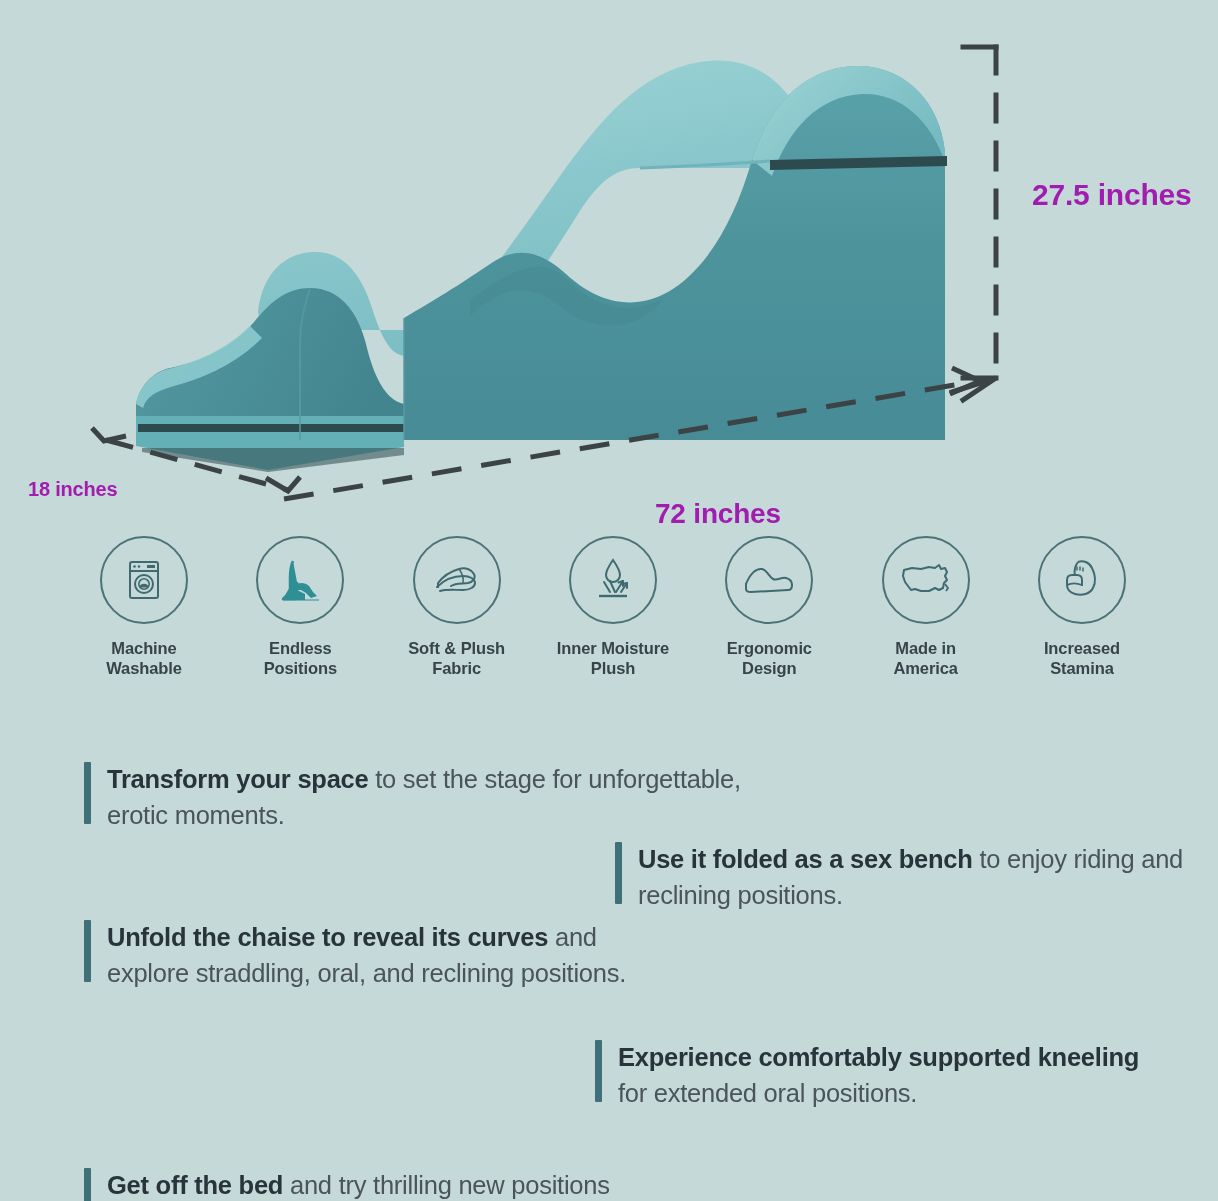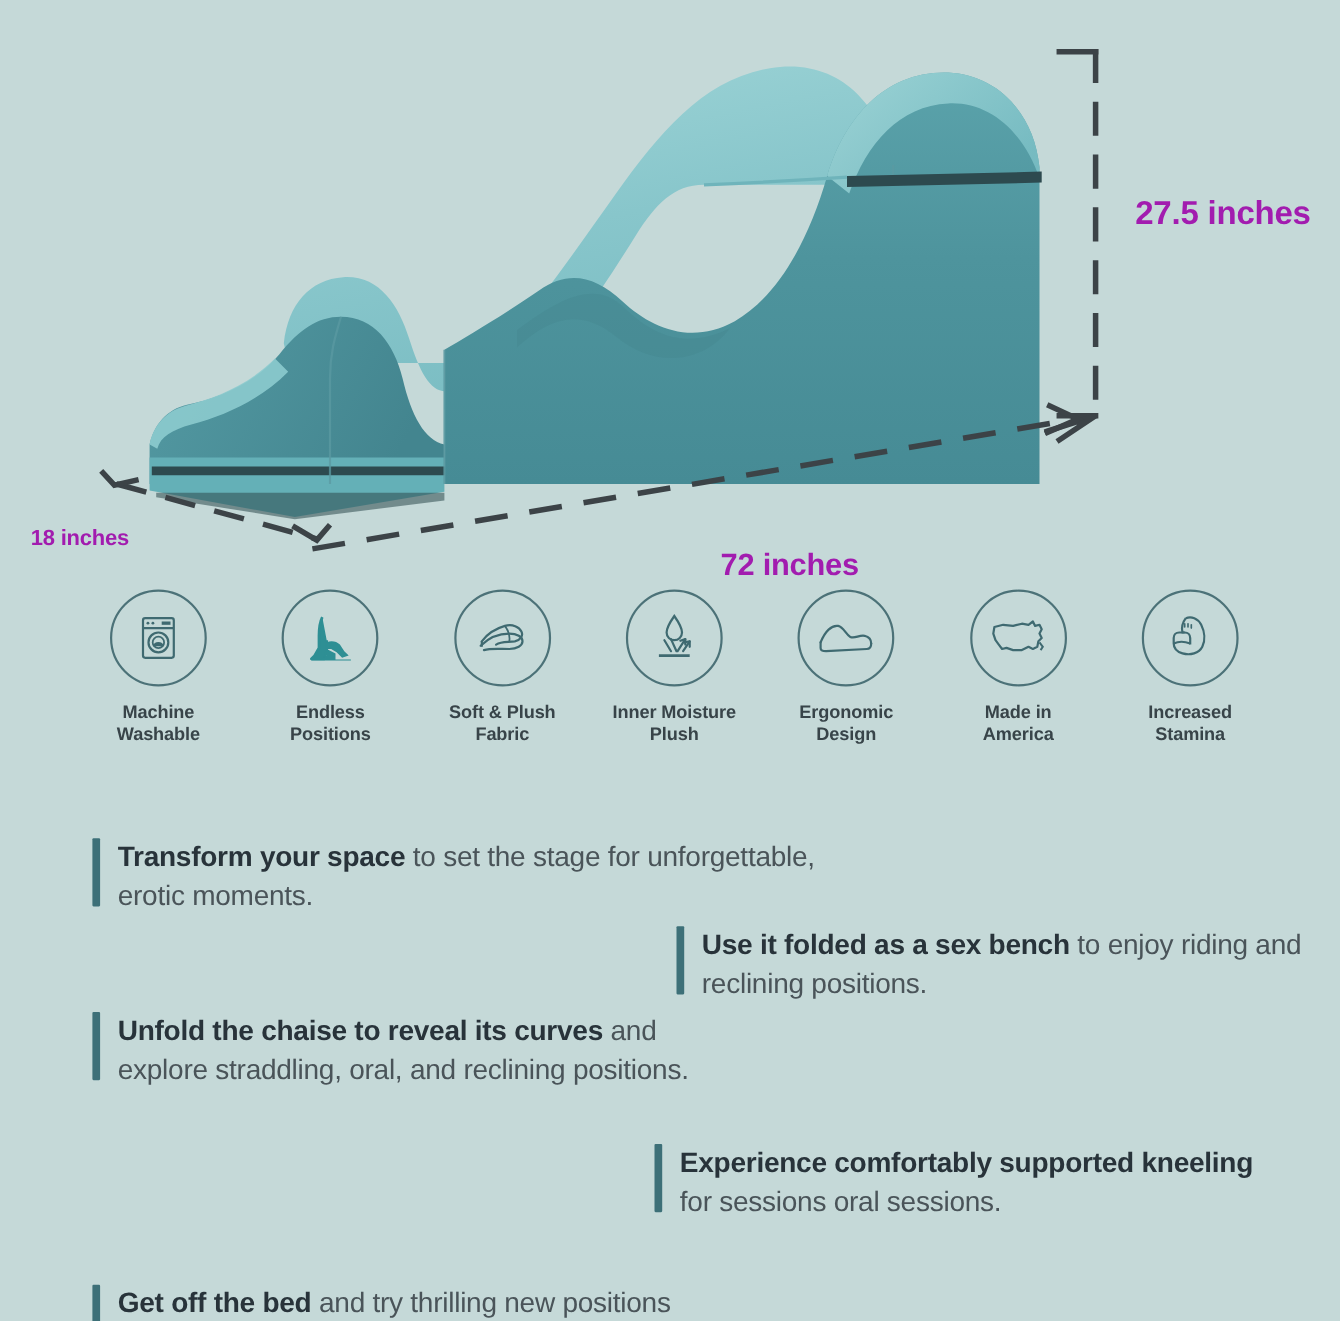--- a/index.html
+++ b/index.html
@@ -360,21 +360,21 @@
   <div class="benefit" id="benefit-2">
     <div class="benefit-bar"></div>
     <div class="benefit-text" style="width:520px;">
       <b>Unfold the chaise to reveal its curves</b><span> and explore straddling, oral, and reclining positions.</span>
     </div>
   </div>
 
   <div class="benefit" id="benefit-3">
     <div class="benefit-bar"></div>
     <div class="benefit-text" style="width:552px;">
-      <b>Experience comfortably supported kneeling</b><span> for sessions oral sessions.</span>
+      <b>Experience comfortably supported kneeling</b><span> for extended oral positions.</span>
     </div>
   </div>
 
   <div class="benefit" id="benefit-4">
     <div class="benefit-bar"></div>
     <div class="benefit-text" style="width:540px;">
       <b>Get off the bed</b><span> and try thrilling new positions with ease.</span>
     </div>
   </div>
 

